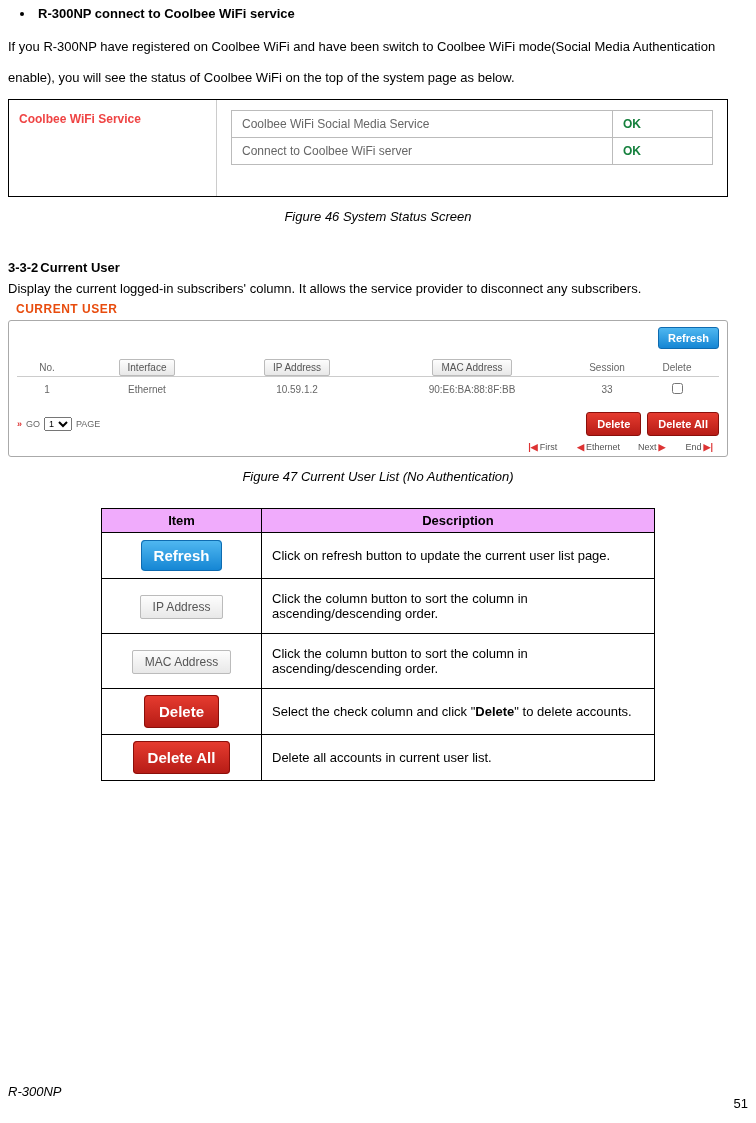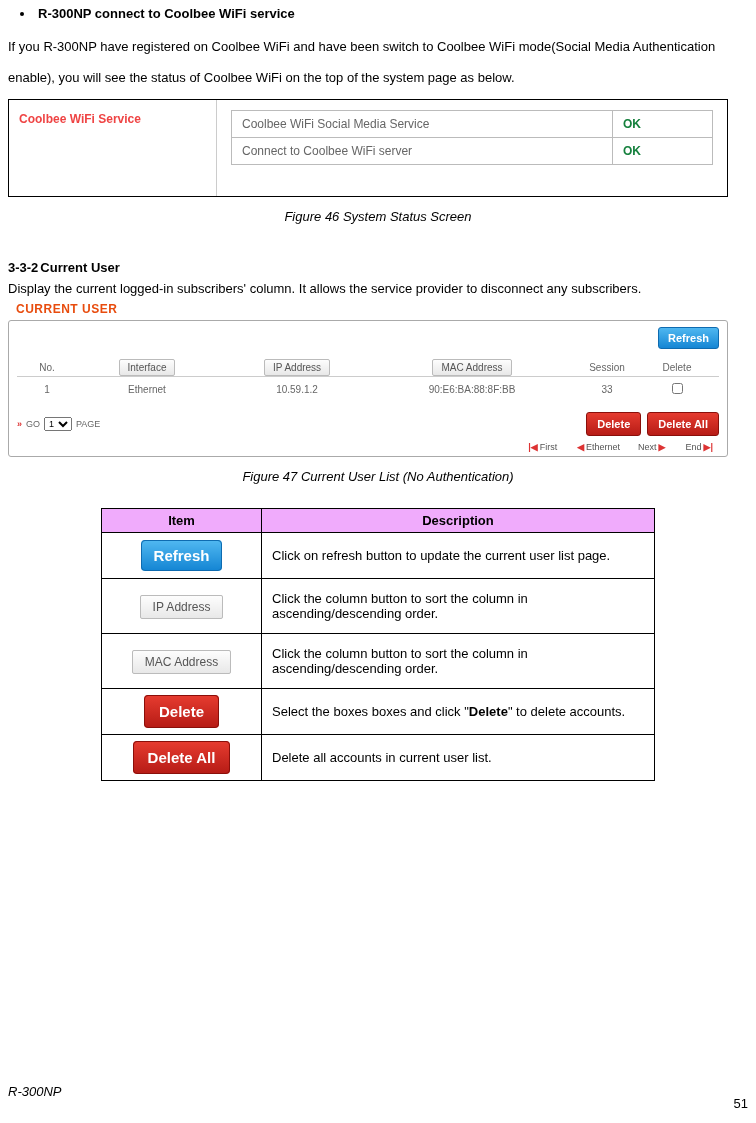--- a/index.html
+++ b/index.html
@@ -276,21 +276,21 @@
     <td class="item-cell">
       <span class="sort-btn" style="font-size:12px;padding:4px 12px;">MAC Address</span>
     </td>
     <td>Click the column button to sort the column in ascending/descending order.</td>
   </tr>
   <tr>
     <td class="item-cell">
       <span class="btn-del-big">Delete</span>
     </td>
     <td>
-      <span>Select the boxes boxes and click "</span><b>Delete</b><span>"  to delete accounts.</span>
+      <span>Select the check column and click "</span><b>Delete</b><span>"  to delete accounts.</span>
     </td>
   </tr>
   <tr>
     <td class="item-cell">
       <span class="btn-delall-big">Delete All</span>
     </td>
     <td>Delete all accounts in current user list.</td>
   </tr>
 </tbody>
   </table>

